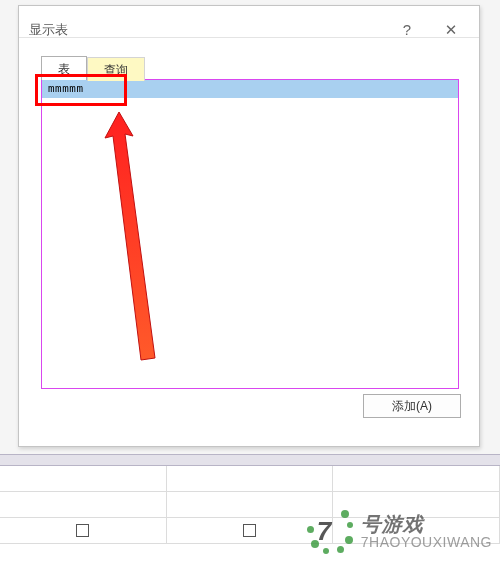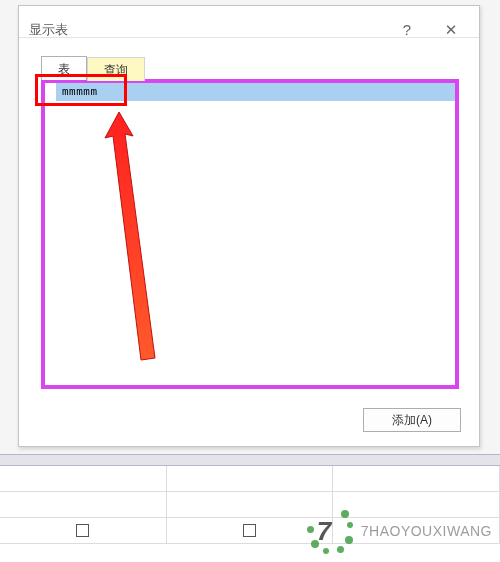--- a/index.html
+++ b/index.html
@@ -74,23 +74,22 @@
     border-color: #b0b0b0;
     z-index: 3;
   }
   
   .list-panel {
     position: absolute;
     left: 22px;
     top: 73px;
     width: 418px;
     height: 310px;
-    border: 4px solid #d946ef;
-    background: #fff;
-    padding-left: 11px;
+    border: 1px solid #d946ef;
+    background: #fff;
   }
   .list-item {
     height: 18px;
     line-height: 18px;
     padding: 0 6px;
     font-family: "Courier New", monospace;
     font-size: 11px;
     letter-spacing: 0.5px;
   }
   .list-item.selected {
@@ -111,21 +110,21 @@
   .arrow-svg {
     position: absolute;
     left: 56px;
     top: 100px;
     z-index: 6;
     pointer-events: none;
   }
   
   .btn-row {
     position: absolute;
-    bottom: 14px;
+    bottom: 28px;
     right: 18px;
     display: flex;
     gap: 12px;
   }
   .btn {
     width: 98px;
     height: 24px;
     border: 1px solid #adadad;
     background: #fdfdfd;
     font-size: 12px;
@@ -292,15 +291,16 @@
       <span style="left:40px;top:14px;width:6px;height:6px"></span>
       <span style="left:38px;top:28px"></span>
       <span style="left:30px;top:38px;width:7px;height:7px"></span>
       <span style="left:16px;top:40px;width:6px;height:6px"></span>
       <span style="left:4px;top:32px"></span>
       <span style="left:0px;top:18px;width:7px;height:7px"></span>
     </div>
     <div class="wm-num">7</div>
   </div>
   <div class="wm-text">
+    <span class="wm-cn">号游戏</span>
     <span class="wm-py">7HAOYOUXIWANG</span>
   </div>
 </div>
 
 </body></html>

